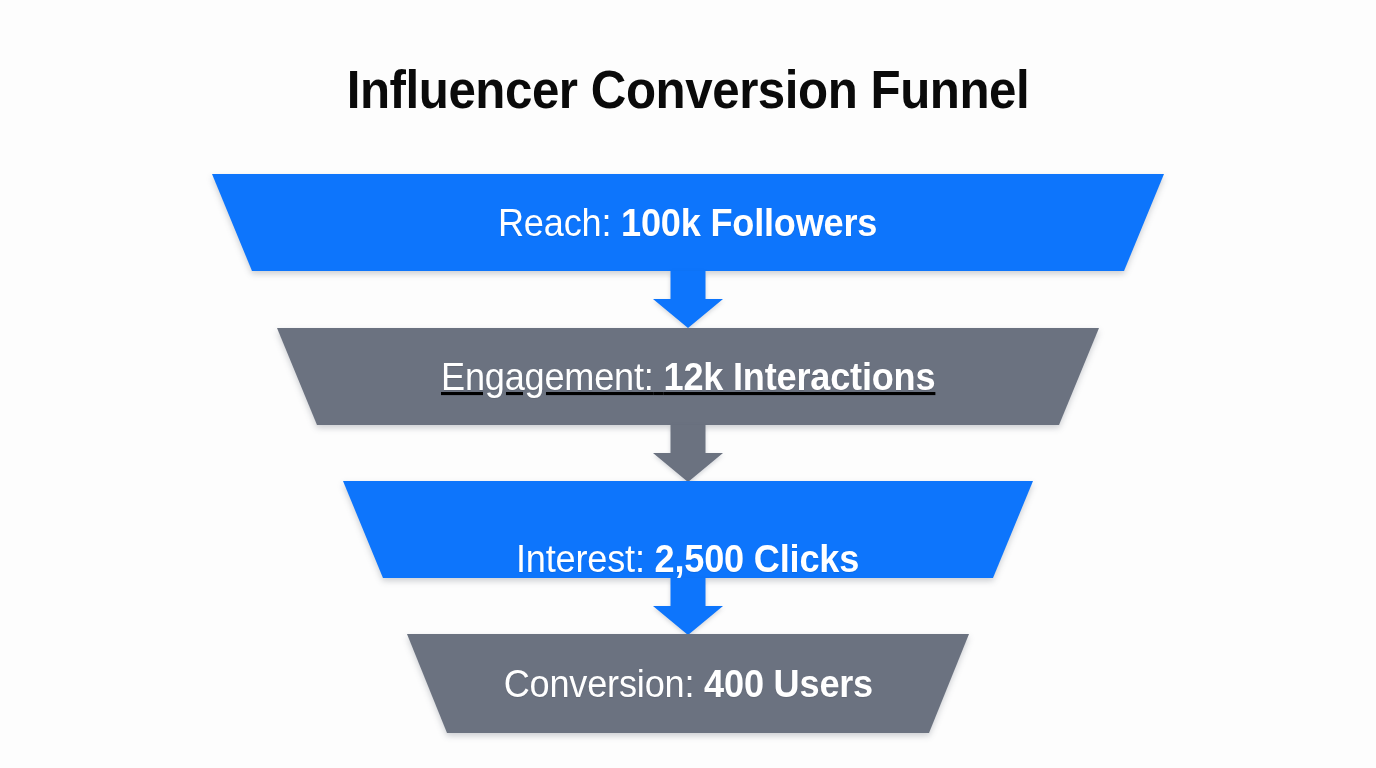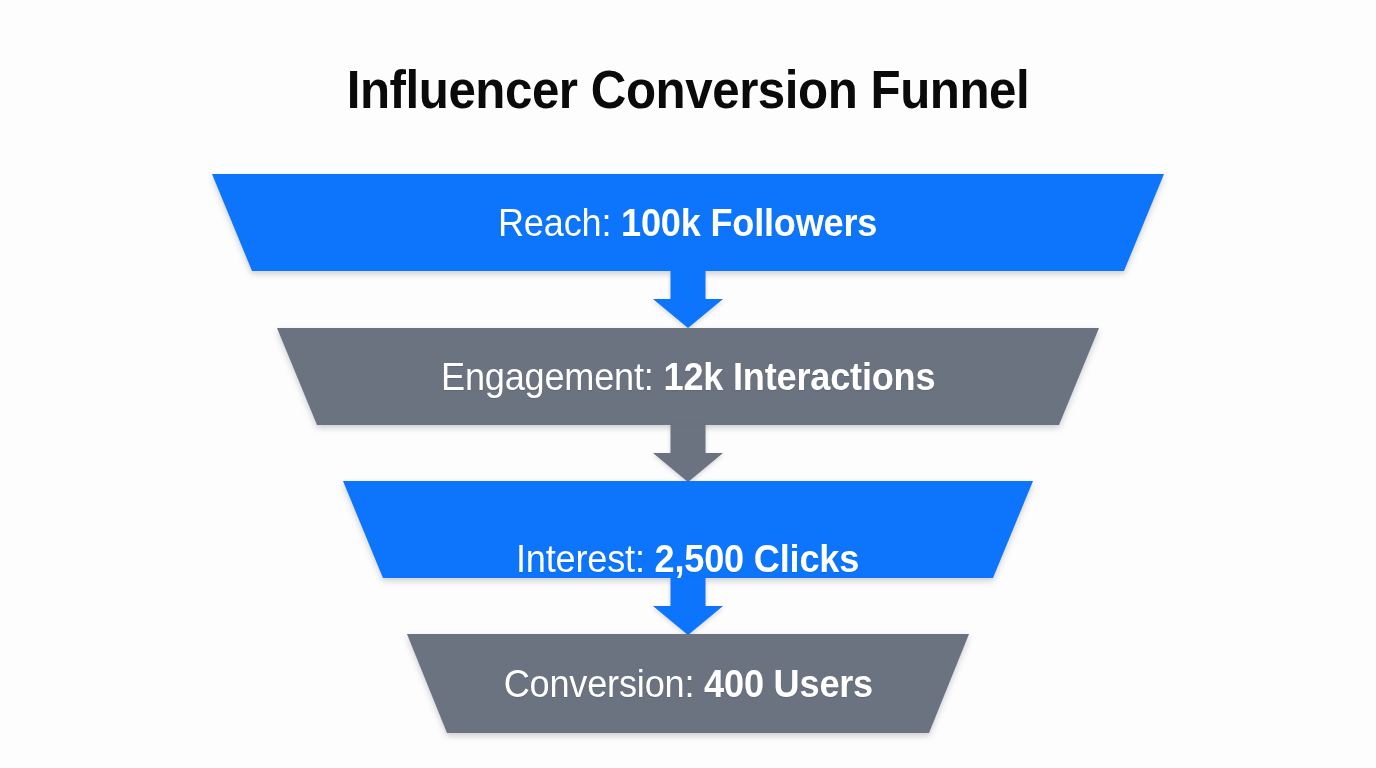--- a/index.html
+++ b/index.html
@@ -107,21 +107,21 @@
     </div>
   </div>
 
   <div class="connector-arrow" style="top:271px;">
     <svg width="70" height="57" viewBox="0 0 70 57">
       <polygon points="17.5,0 52.5,0 52.5,28 70,28 35,57 0,28 17.5,28" fill="#0d75fc"></polygon>
     </svg>
   </div>
 
   <div class="funnel-stage" style="top:328px;">
-    <div class="stage-shape" style="width:822px; height:97px;">
+    <div class="stage-shape" style="width:822px; height:97px;text-decoration:underline;">
       <svg width="822" height="97" viewBox="0 0 822 97" style="position:absolute;left:0;top:0;">
         <polygon points="0,0 822,0 782,97 40,97" fill="#6b7280"></polygon>
       </svg>
       <div class="stage-label">
         <span class="label-name">Engagement:</span><span> </span><span class="label-value">12k Interactions</span>
       </div>
     </div>
   </div>
 
   <div class="connector-arrow" style="top:425px;">

